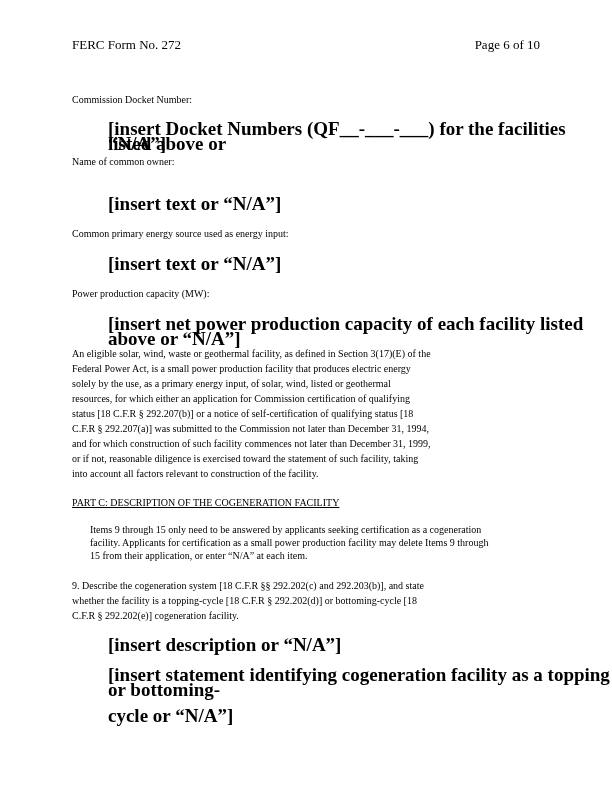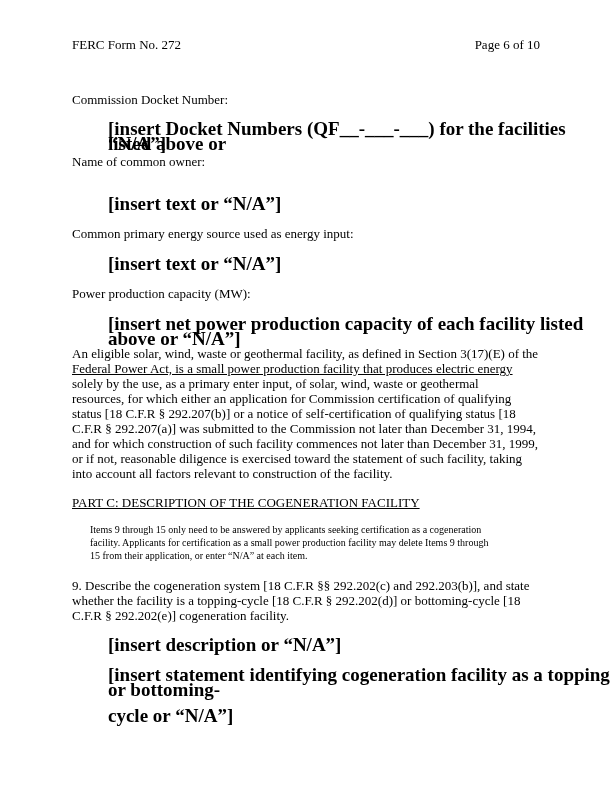--- a/index.html
+++ b/index.html
@@ -1,20 +1,20 @@
 <!DOCTYPE html>
 <html><head>
   <meta charset="utf-8">
   <style>
     html, body { margin: 0; padding: 0; background: #ffffff; }
     body { width: 612px; height: 792px; position: relative; overflow: hidden;
       font-family: "Liberation Serif", "DejaVu Serif", serif; color: #000; }
     .abs { position: absolute; }
     .hdr { font-size: 13px; top: 37px; line-height: 16px; }
-    .t { font-size: 13px; line-height: 15.3px; left: 72px; width: 470px; }
+    .t { font-size: 10px; line-height: 15.3px; left: 72px; width: 470px; }
     .b { font-weight: bold; font-size: 19px; line-height: 15.3px; left: 108px; }
     .small { font-size: 10px; line-height: 12.4px; left: 90px; width: 450px; }
     .u { text-decoration: underline; }
   </style>
 </head>
 <body>
 
 <div>
   <div class="abs hdr" style="left:72px;">FERC Form No. 272</div>
   <div class="abs hdr" style="right:72px;">Page 6 of 10</div>
@@ -36,22 +36,22 @@
   <div class="abs b" style="top:256px;">[insert text or “N/A”]</div>
 </div>
 
 <div>
   <div class="abs t" style="top:286px;">Power production capacity (MW):</div>
   <div class="abs b" style="top:316px;">[insert net power production capacity of each facility listed above or “N/A”]</div>
 </div>
 
 <div>
   <div class="abs t" style="top:346px;">An eligible solar, wind, waste or geothermal facility, as defined in Section 3(17)(E) of the</div>
-  <div class="abs t" style="top:361px;text-decoration:underline;">Federal Power Act, is a small power production facility that produces electric energy</div>
-  <div class="abs t" style="top:376px;">solely by the use, as a primary enter input, of solar, wind, waste or geothermal</div>
+  <div class="abs t" style="top:361px;">Federal Power Act, is a small power production facility that produces electric energy</div>
+  <div class="abs t" style="top:376px;">solely by the use, as a primary energy input, of solar, wind, listed or geothermal</div>
   <div class="abs t" style="top:391px;">resources, for which either an application for Commission certification of qualifying</div>
   <div class="abs t" style="top:406px;">status [18 C.F.R § 292.207(b)] or a notice of self-certification of qualifying status [18</div>
   <div class="abs t" style="top:421px;">C.F.R § 292.207(a)] was submitted to the Commission not later than December 31, 1994,</div>
   <div class="abs t" style="top:436px;">and for which construction of such facility commences not later than December 31, 1999,</div>
   <div class="abs t" style="top:451px;">or if not, reasonable diligence is exercised toward the statement of such facility, taking</div>
   <div class="abs t" style="top:466px;">into account all factors relevant to construction of the facility.</div>
 </div>
 
 <div>
   <div class="abs t u" style="top:495px;">PART C: DESCRIPTION OF THE COGENERATION FACILITY</div>

